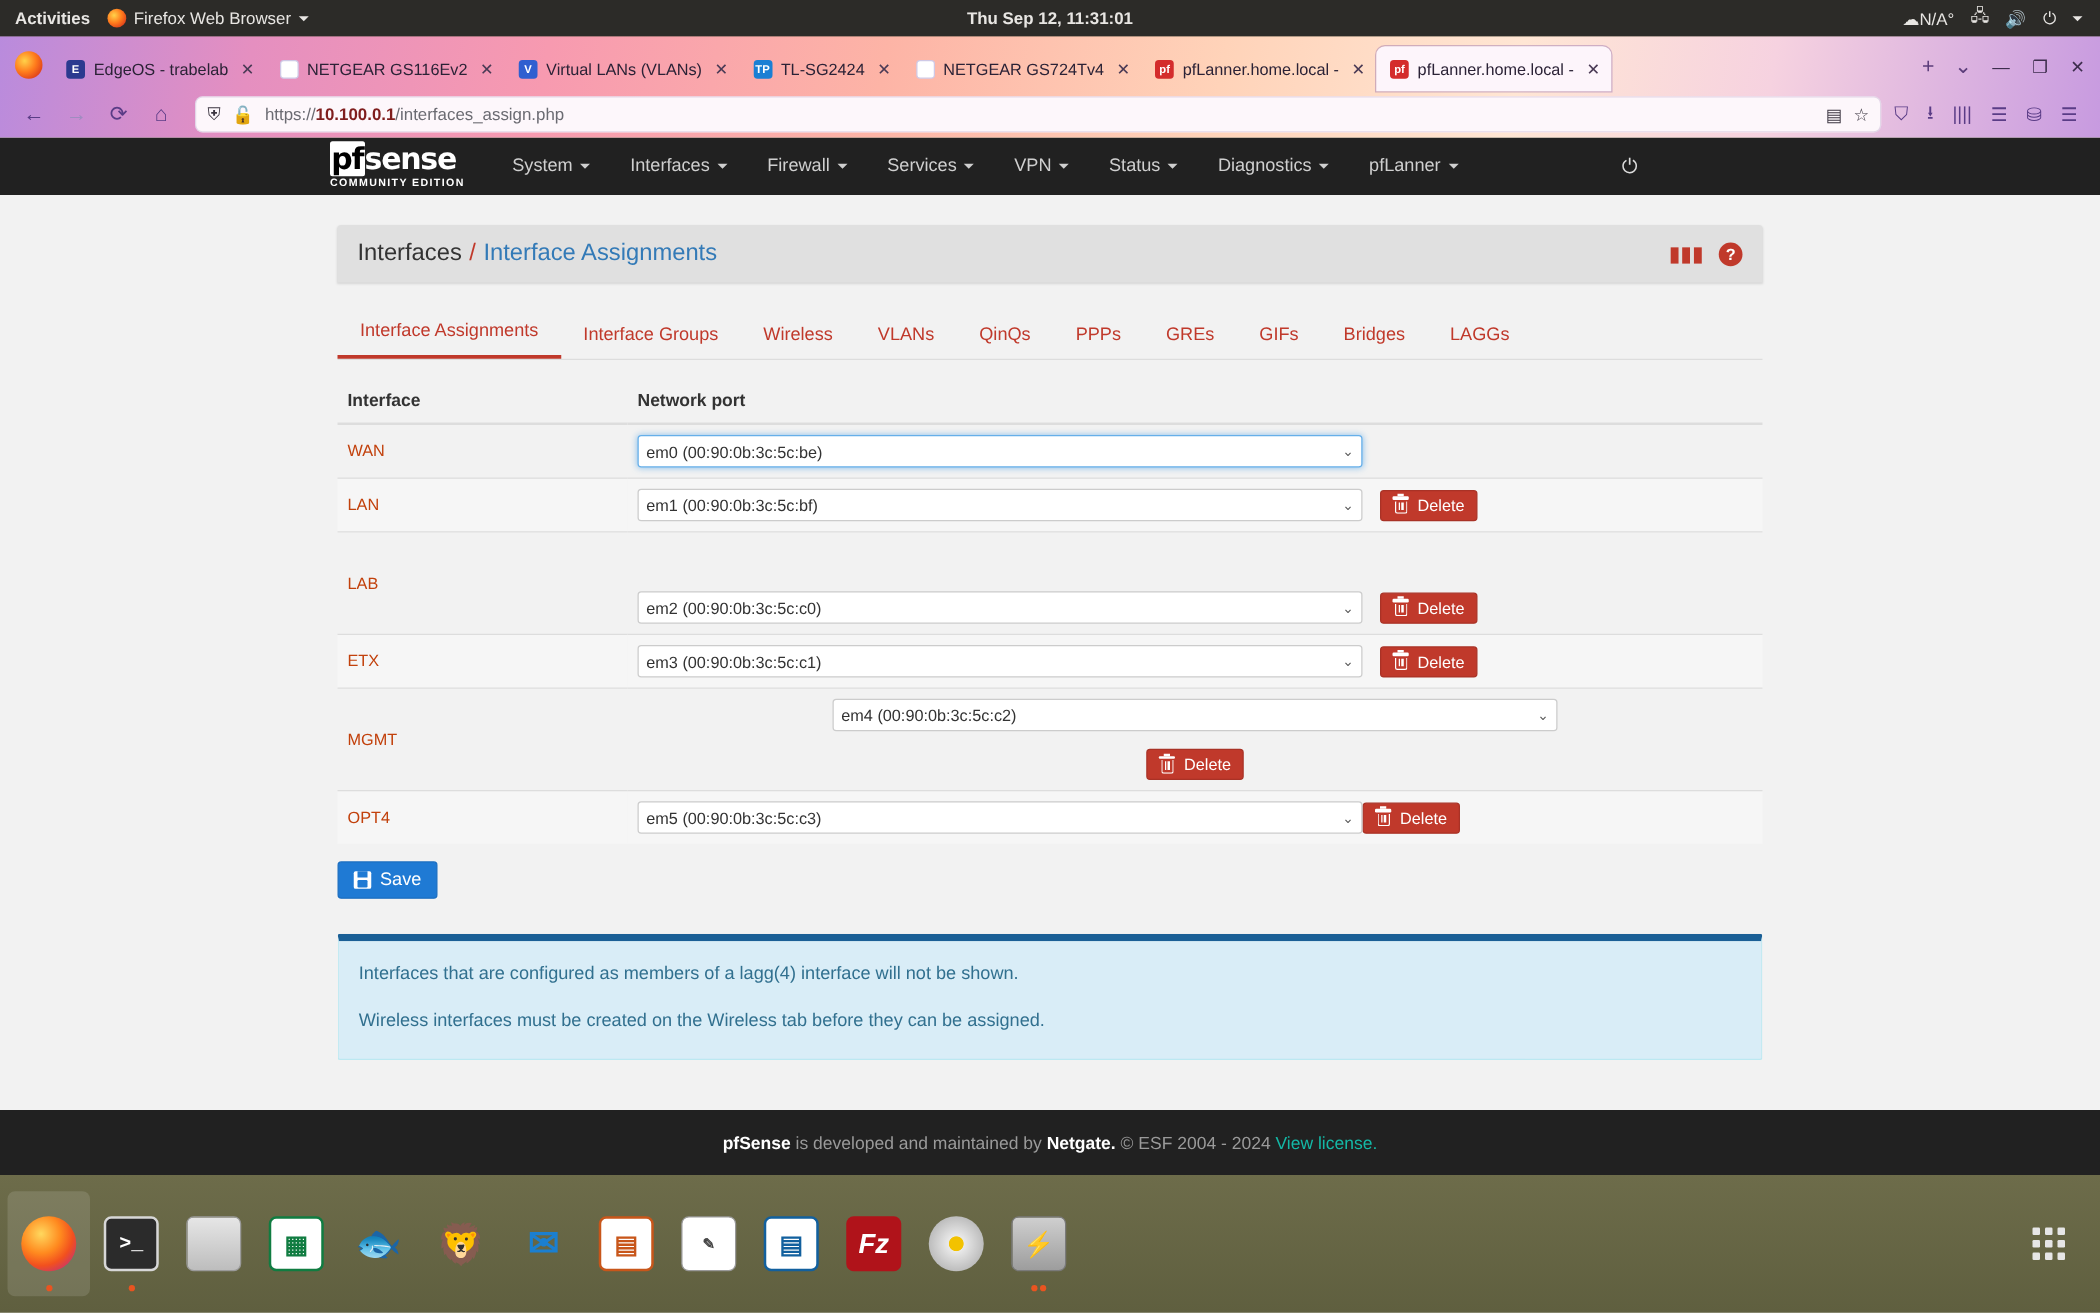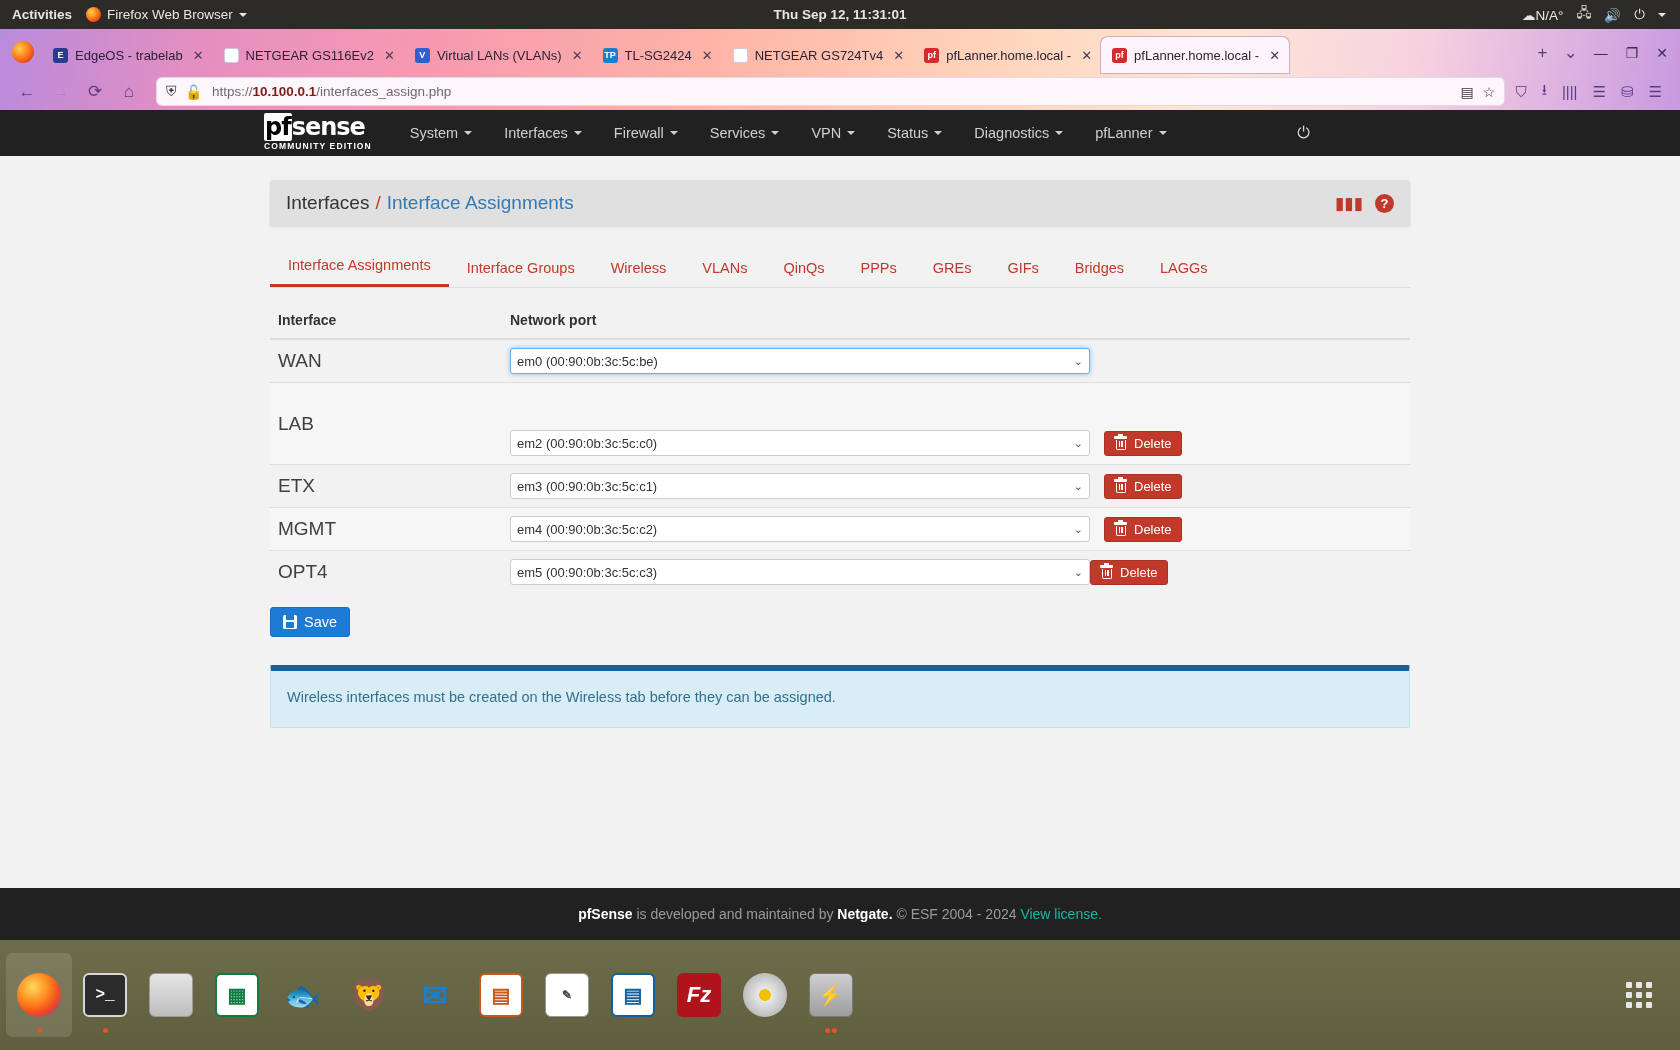--- a/index.html
+++ b/index.html
@@ -113,21 +113,21 @@
   .tabrow{ display:flex; align-items:flex-end; border-bottom:1px solid #ddd; margin-top:22px; }
   .ptab{ font-size:14.5px; color:#c0392b; padding:9px 18px 11px 18px; white-space:nowrap;}
   .ptab.active{ border-bottom:3px solid #c0392b; color:#c0392b; font-weight:normal;}
 
   .tbl{ width:100%; border-collapse:collapse; margin-top:16px;}
   .tbl th{ text-align:left; font-size:14px; color:#333; padding:8px 8px 10px 8px; font-weight:bold;
            border-bottom:2px solid #ddd; }
   .tbl th.c1{ width:232px; padding-left:8px;}
   .tbl td{ padding:8px 8px; border-top:1px solid #ddd; vertical-align:middle;}
   .tbl tr:nth-child(even) td{ background:#f6f6f6; }
-  .iface-link{ color:#404040; font-size:19px;}
+  .iface-link{ color:#c2410c; font-size:13px;}
   .sel{
     width:580px; height:26px; border:1px solid #ccc; border-radius:3px; background:#fff;
     display:flex; align-items:center; padding:0 6px; font-size:13px; color:#333; position:relative;
   }
   .sel.focused{ border-color:#66afe9; box-shadow:0 0 5px rgba(102,175,233,.75); }
   .sel .chev{ margin-left:auto; color:#555; font-size:11px; }
   .btn-del{
     display:inline-flex; align-items:center; gap:7px; background:#c0392b; color:#fff;
     border:1px solid #a93226; border-radius:3px; padding:4px 9px; font-size:13px;
   }
@@ -378,20 +378,38 @@
           <td>
             <div style="display:flex;align-items:center;gap:14px;">
               <div class="sel focused">
                 <span>em0 (00:90:0b:3c:5c:be)</span>
                 <span class="chev">⌄</span>
               </div>
             </div>
           </td>
         </tr>
         <tr>
+          <td><span class="iface-link">LAN</span></td>
+          <td>
+            <div style="display:flex;align-items:center;gap:14px;">
+              <div class="sel">
+                <span>em1 (00:90:0b:3c:5c:bf)</span>
+                <span class="chev">⌄</span>
+              </div>
+              <span class="btn-del">
+                <span class="trash">
+                    <i class="lid"></i>
+                    <i class="can"></i>
+                  </span>
+                <span>Delete</span>
+              </span>
+            </div>
+          </td>
+        </tr>
+        <tr>
           <td><span class="iface-link">LAB</span></td>
           <td>
             <div style="display:flex;align-items:center;gap:14px;margin-top:39px;">
               <div class="sel">
                 <span>em2 (00:90:0b:3c:5c:c0)</span>
                 <span class="chev">⌄</span>
               </div>
               <span class="btn-del">
                 <span class="trash">
                     <i class="lid"></i>
@@ -416,21 +434,21 @@
                     <i class="can"></i>
                   </span>
                 <span>Delete</span>
               </span>
             </div>
           </td>
         </tr>
         <tr>
           <td><span class="iface-link">MGMT</span></td>
           <td>
-            <div style="display:flex;align-items:center;gap:14px;">
+            <div style="display:flex;align-items:center;gap:14px;flex-direction:column;">
               <div class="sel">
                 <span>em4 (00:90:0b:3c:5c:c2)</span>
                 <span class="chev">⌄</span>
               </div>
               <span class="btn-del">
                 <span class="trash">
                     <i class="lid"></i>
                     <i class="can"></i>
                   </span>
                 <span>Delete</span>
@@ -458,20 +476,21 @@
         </tr>
       </tbody>
     </table>
 
     <span class="btn-save">
       <span class="floppy"></span>
       <span>Save</span>
     </span>
 
     <div class="infobox">
+      <p>Interfaces that are configured as members of a lagg(4) interface will not be shown.</p>
       <p>Wireless interfaces must be created on the Wireless tab before they can be assigned.</p>
     </div>
   </div>
 
   <div id="pf-footer">
     <span><b>pfSense</b><span> is developed and maintained by </span><b>Netgate.</b><span> © ESF 2004 - 2024 </span><a>View license.</a></span>
   </div>
 </div>
 
 <div id="dock">

